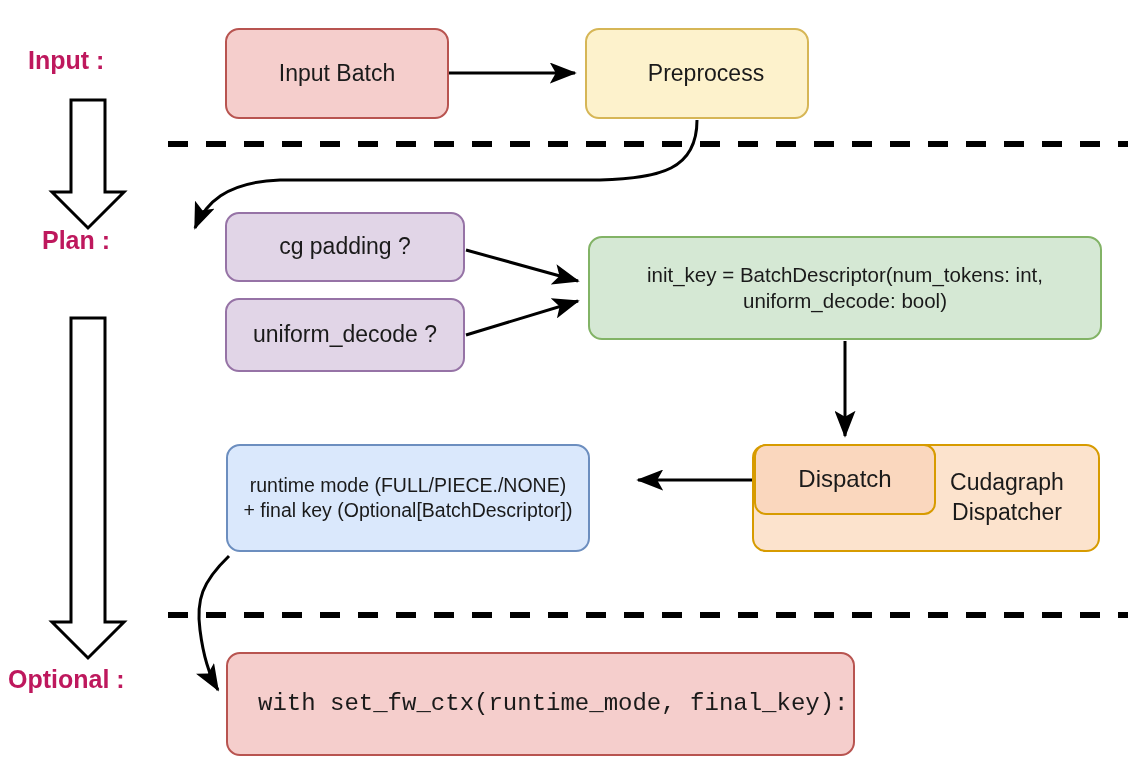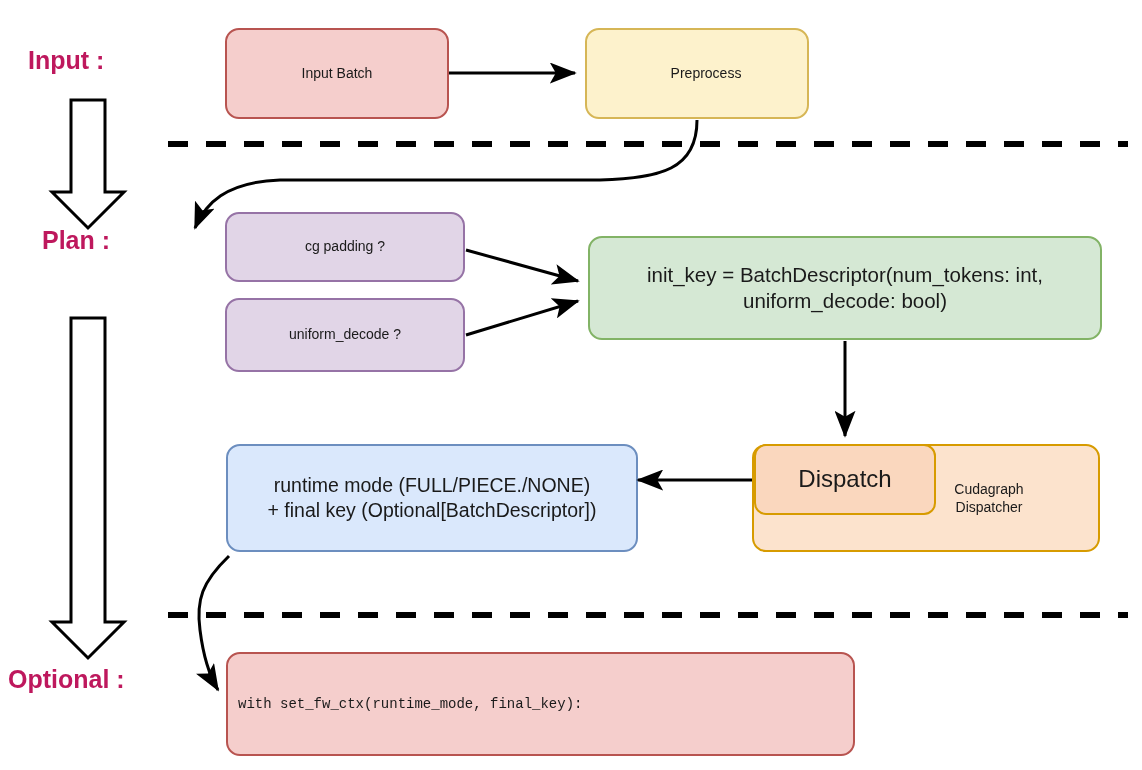--- a/index.html
+++ b/index.html
@@ -26,36 +26,36 @@
     white-space: nowrap;
   }
   .node {
     position: absolute;
     box-sizing: border-box;
     display: flex;
     align-items: center;
     justify-content: center;
     text-align: center;
     font-family: "Liberation Sans", sans-serif;
-    font-size: 14px;
+    font-size: 23px;
     color: #1a1a1a;
     border-style: solid;
     border-width: 2px;
     border-radius: 14px;
     line-height: 1.28;
     padding: 4px 10px;
   }
   .node.code {
     font-family: "Liberation Mono", monospace;
-    font-size: 14px;
+    font-size: 24px;
     justify-content: flex-start;
     text-align: left;
     white-space: pre;
     line-height: 1.45;
-    padding-left: 10px;
+    padding-left: 30px;
   }
   .node.green  { font-size: 20.5px; }
   .node.blue   { font-size: 19.5px; }
   .node.inner-dispatch { font-size: 24px; }
   svg.overlay {
     position: absolute;
     left: 0;
     top: 0;
     width: 1142px;
     height: 770px;
@@ -92,29 +92,29 @@
        background:#e1d5e7; border-color:#9673a6;">
     <span>uniform_decode ?</span>
   </div>
 
   <div class="node green" style="left:588px; top:236px; width:514px; height:104px;
        background:#d5e8d4; border-color:#82b366; flex-direction:column;">
     <span>init_key = BatchDescriptor(num_tokens: int,</span>
     <span>uniform_decode: bool)</span>
   </div>
 
-  <div class="node blue" style="left:226px; top:444px; width:412px; height:108px;
+  <div class="node blue" style="left:226px; top:444px; width:364px; height:108px;
        background:#dae8fc; border-color:#6c8ebf; flex-direction:column;">
     <span>runtime mode (FULL/PIECE./NONE)</span>
     <span>+ final key (Optional[BatchDescriptor])</span>
   </div>
 
   <div class="node" style="left:752px; top:444px; width:348px; height:108px;
        background:#fce3cd; border-color:#d79b00; justify-content:flex-end;
-       padding-right:26px; white-space:pre-line; line-height:1.3;">
+       padding-right:8px; white-space:pre-line; line-height:1.3;">
     <span style="width:166px;">Cudagraph
 Dispatcher</span>
   </div>
 
   <div class="node inner-dispatch" style="left:754px; top:444px; width:182px; height:71px;
        background:#fad7be; border-color:#d79b00; border-radius:12px;">
     <span>Dispatch</span>
   </div>
 
   <div class="node code" style="left:226px; top:652px; width:629px; height:104px;

